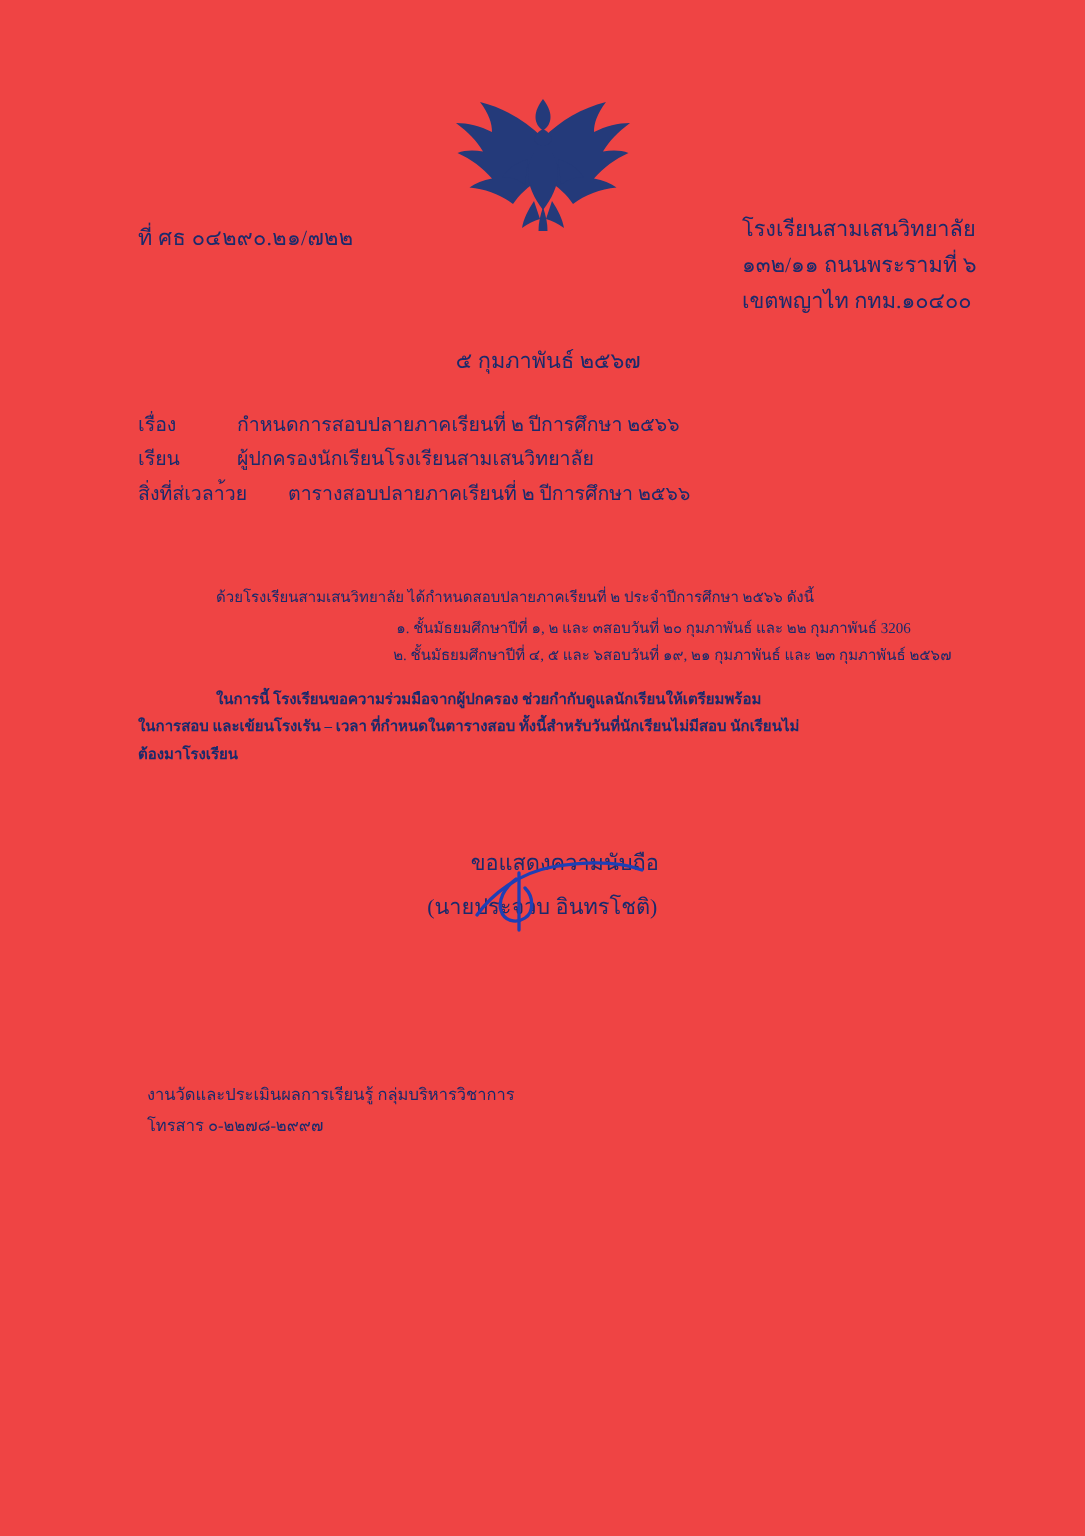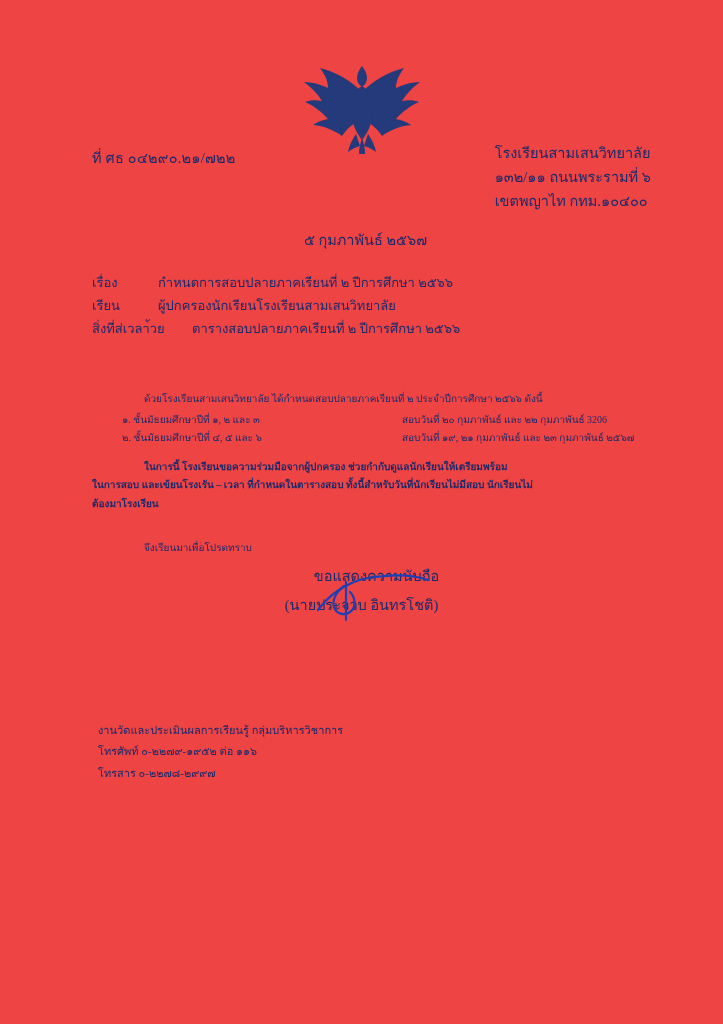--- a/index.html
+++ b/index.html
@@ -93,21 +93,21 @@
     margin-top: 44px;
   }
   .para { margin: 0 0 2px 0; }
   .indent { text-indent: 52px; }
 
   .list-row {
     display: flex;
     white-space: nowrap;
     margin-left: 30px;
   }
-  .list-row .li-text { width: 280px; flex: 0 0 auto; }
+  .list-row .li-text { width: 280px; flex: 0 0 auto; text-align: right; }
   .list-row .li-detail { flex: 1 1 auto; }
 
   .para-block { margin-top: 10px; font-weight: bold; }
   .para-block p { margin: 0; }
 
   .thanks {
     margin-top: 26px;
     text-indent: 52px;
   }
 
@@ -216,38 +216,36 @@
       <span class="li-text">๒. ชั้นมัธยมศึกษาปีที่ ๔, ๕ และ ๖</span>
       <span class="li-detail">สอบวันที่ ๑๙, ๒๑ กุมภาพันธ์ และ ๒๓ กุมภาพันธ์ ๒๕๖๗</span>
     </div>
 
     <div class="para-block">
       <p class="indent">ในการนี้ โรงเรียนขอความร่วมมือจากผู้ปกครอง ช่วยกำกับดูแลนักเรียนให้เตรียมพร้อม</p>
       <p>ในการสอบ และเข้ยนโรงเรัน – เวลา ที่กำหนดในตารางสอบ ทั้งนี้สำหรับวันที่นักเรียนไม่มีสอบ นักเรียนไม่</p>
       <p>ต้องมาโรงเรียน</p>
     </div>
 
-    <p class="thanks">จึงเรียนมาเพื่อโปรดทราบ</p>
   </div>
 
   <div class="sign-area">
     <div class="sign-regards">ขอแสดงความนับถือ</div>
 
     <div class="signature-mark">
       <svg viewBox="0 0 180 58" xmlns="http://www.w3.org/2000/svg" aria-hidden="true">
         <g fill="none" stroke="#1f3fb5" stroke-width="2.2" stroke-linecap="round">
           <path d="M46 40 C56 26 74 12 96 8 C120 4 140 4 156 10"></path>
           <path d="M72 16 C64 22 60 30 62 37 C64 44 72 46 78 42 C84 38 84 28 78 22"></path>
           <path d="M74 12 L74 50"></path>
         </g>
       </svg>
     </div>
 
     <div class="sign-name">(นายประจวบ อินทรโชติ)</div>
   </div>
 
   <div class="footer">
     <div>งานวัดและประเมินผลการเรียนรู้ กลุ่มบริหารวิชาการ</div>
-    <div>โทรศัพท์ ๐-๒๒๗๙-๑๙๕๒ ต่อ ๑๑๖</div>
     <div>โทรสาร  ๐-๒๒๗๘-๒๙๙๗</div>
   </div>
 
 </div>
 
 </body></html>

